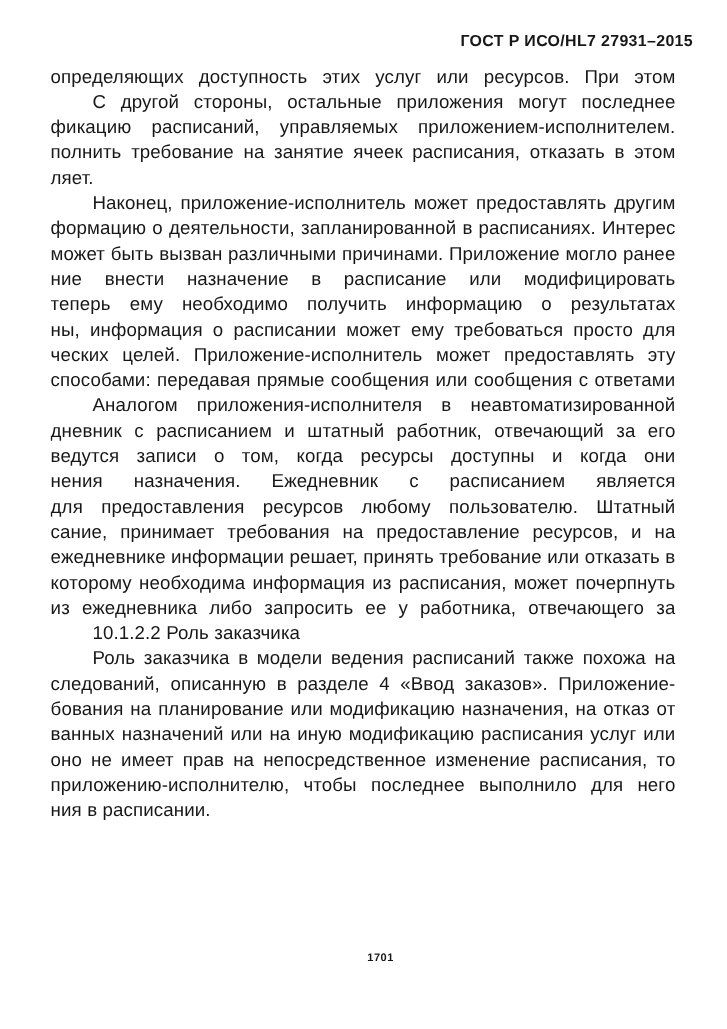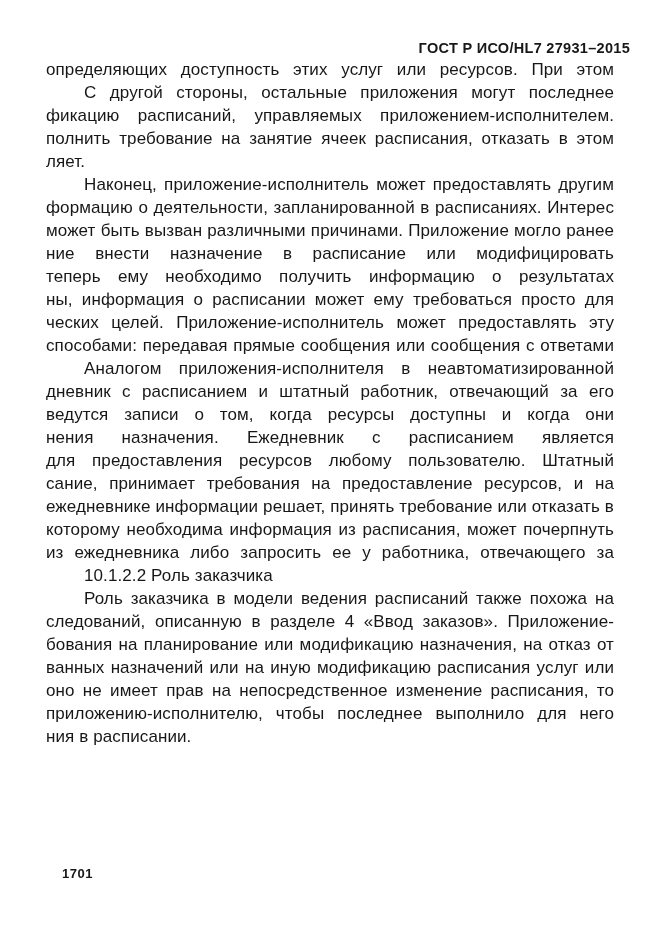--- a/index.html
+++ b/index.html
@@ -12,21 +12,21 @@
     position: relative;
     width: 661px;
     height: 935px;
     background: #ffffff;
     font-family: "Liberation Sans", "DejaVu Sans", sans-serif;
     color: #171717;
     overflow: hidden;
   }
   .doc-header {
     position: absolute;
-    top: 40px;
+    top: 30px;
     left: 62px;
     width: 568px;
     text-align: right;
     font-size: 14.5px;
     font-weight: 700;
     letter-spacing: 0.3px;
     white-space: nowrap;
   }
   .text-block {
     position: absolute;
@@ -47,22 +47,22 @@
     text-align-last: left;
   }
   .line.indent {
     text-indent: 38px;
   }
   .page-number {
     position: absolute;
     top: 866px;
     left: 62px;
     width: 568px;
-    text-align: left;
-    font-size: 13px;
+    text-align: center;
+    font-size: 10px;
     font-weight: 700;
     letter-spacing: 0.5px;
   }
 </style>
 </head>
 <body>
 
 <div class="page">
   <div class="doc-header">ГОСТ Р ИСО/HL7 27931–2015</div>
 

